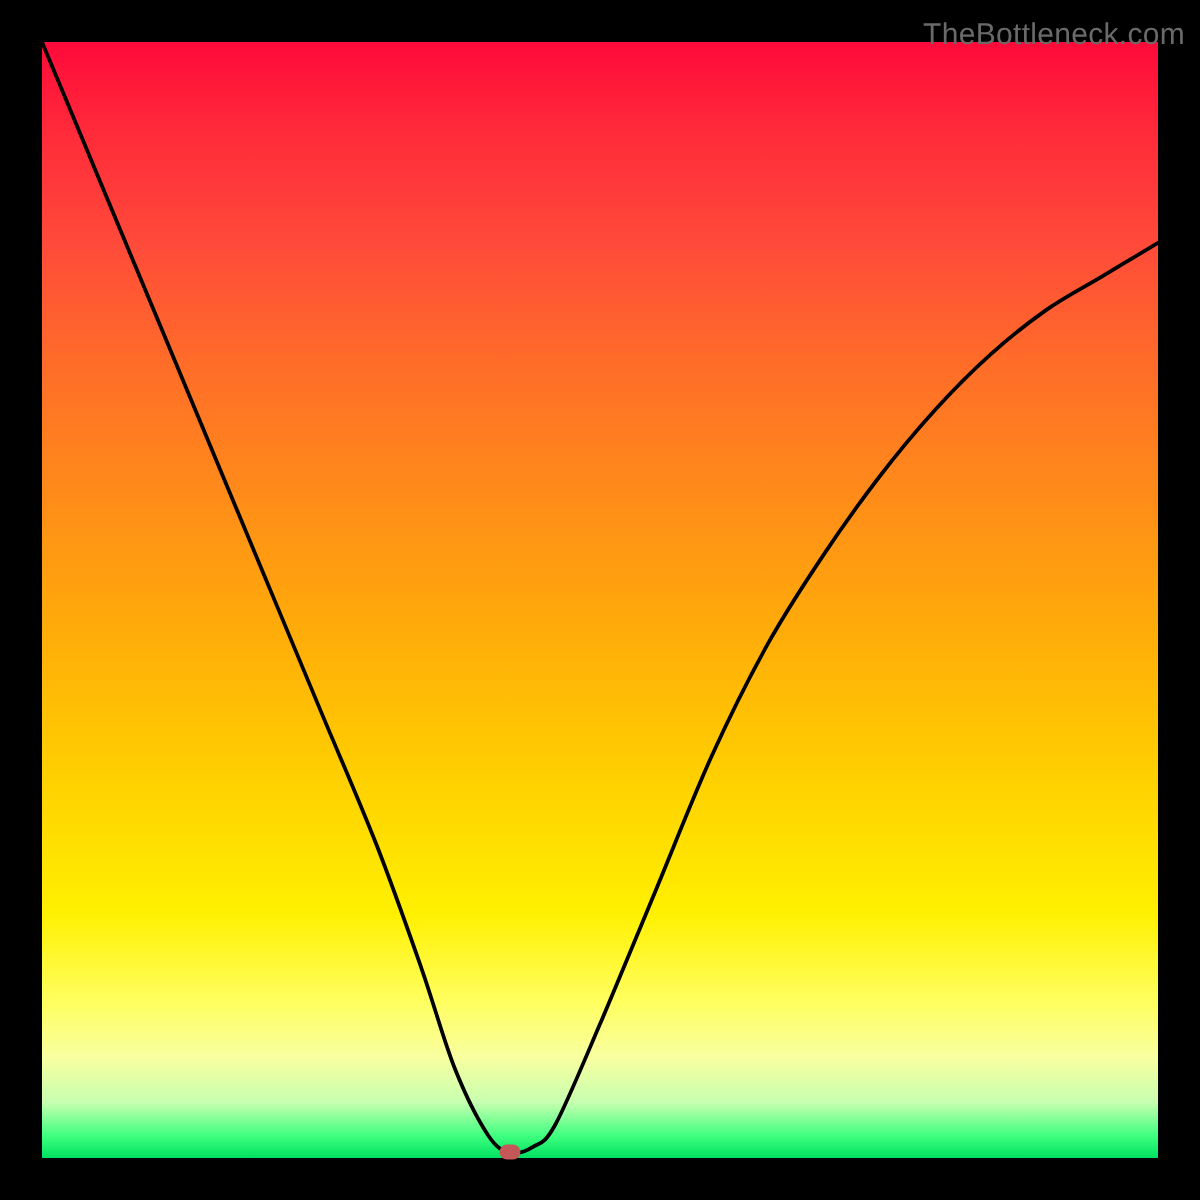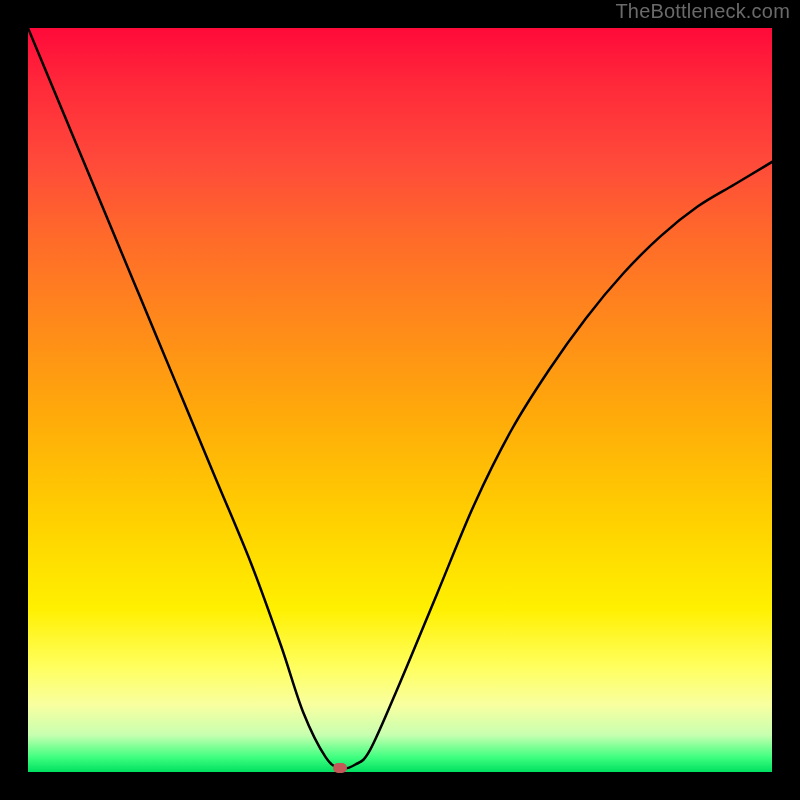--- a/index.html
+++ b/index.html
@@ -29,21 +29,21 @@
       #fff000 78%,
       #ffff60 86%,
       #f8ffa0 91%,
       #c8ffb0 95%,
       #40ff80 98%,
       #00e060 100%
     );
   }
   .watermark {
     position: absolute;
-    top: 0;
+    top: 12px;
     right: 10px;
     color: #6a6a6a;
     font-size: 20px;
     font-weight: 400;
     letter-spacing: 0.2px;
     z-index: 5;
   }
   svg.curve {
     position: absolute;
     left: 0;

